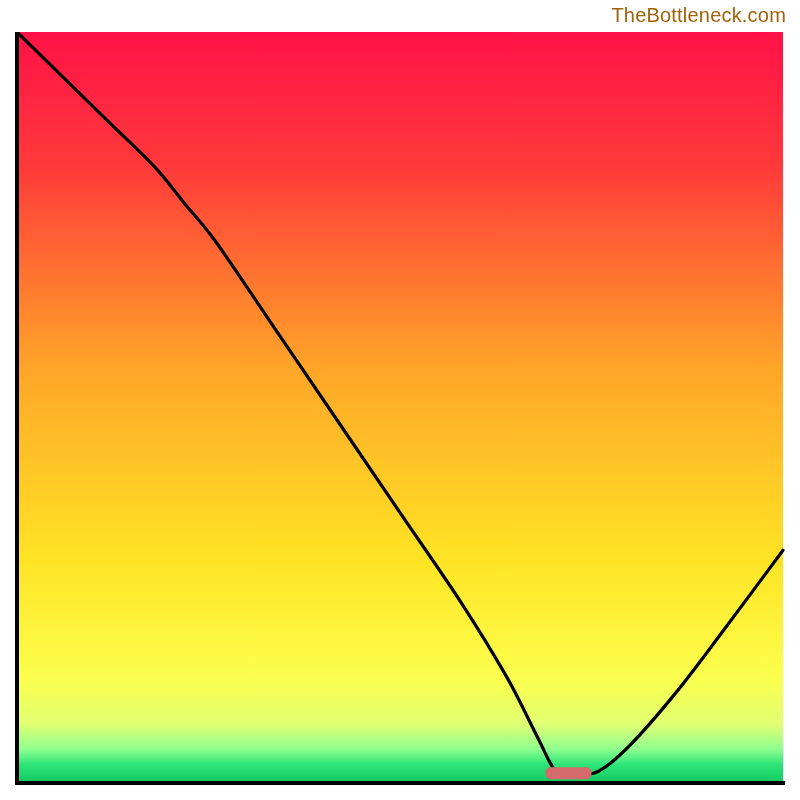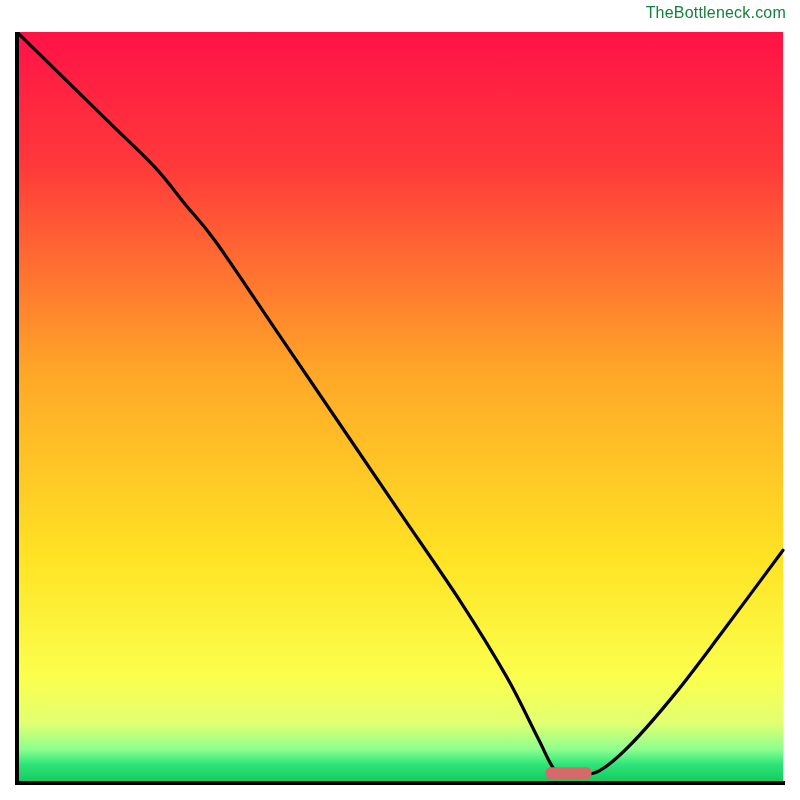--- a/index.html
+++ b/index.html
@@ -13,23 +13,23 @@
   }
   .frame {
     position: relative;
     width: 800px;
     height: 800px;
   }
   .watermark {
     position: absolute;
     top: 4px;
     right: 14px;
-    font-size: 16px;
+    font-size: 20px;
     font-weight: 500;
-    color: #15803d;
+    color: #a16207;
     letter-spacing: 0.2px;
     margin-left: 36px;
   }
   .plot {
     position: absolute;
     left: 14px;
     top: 32px;
     width: 772px;
     height: 754px;
   }

